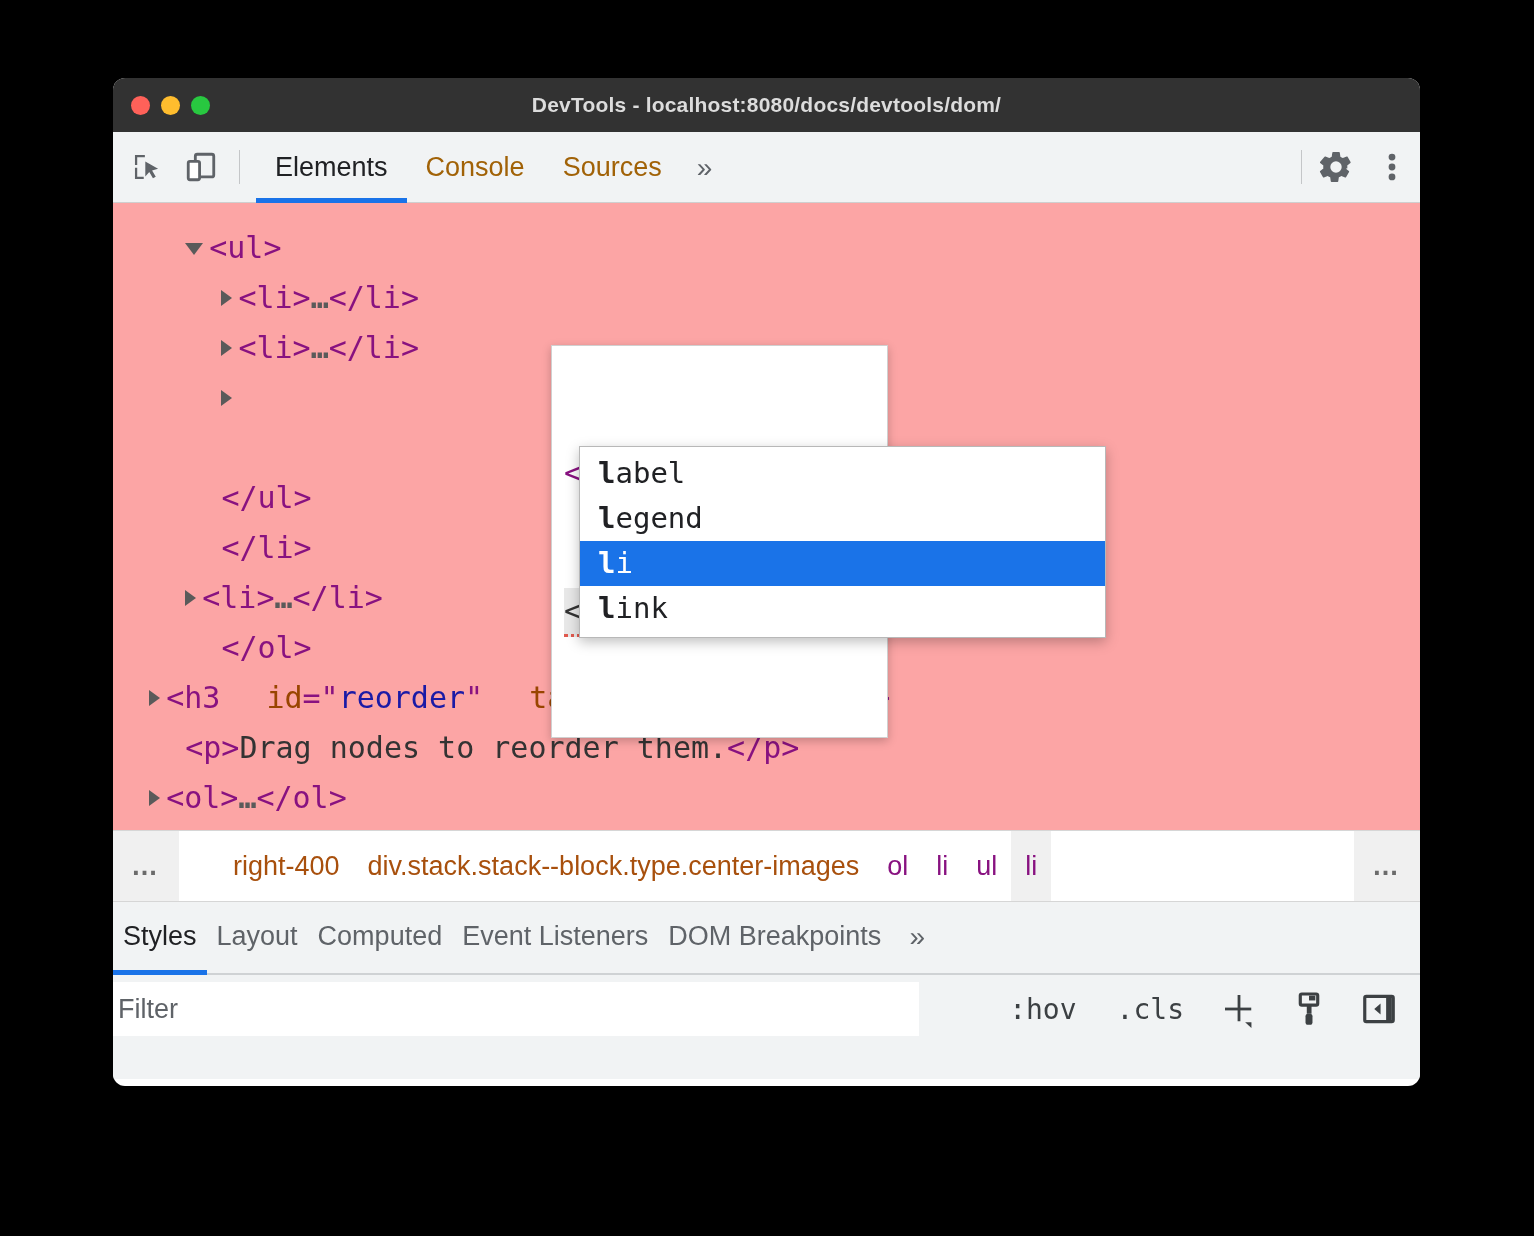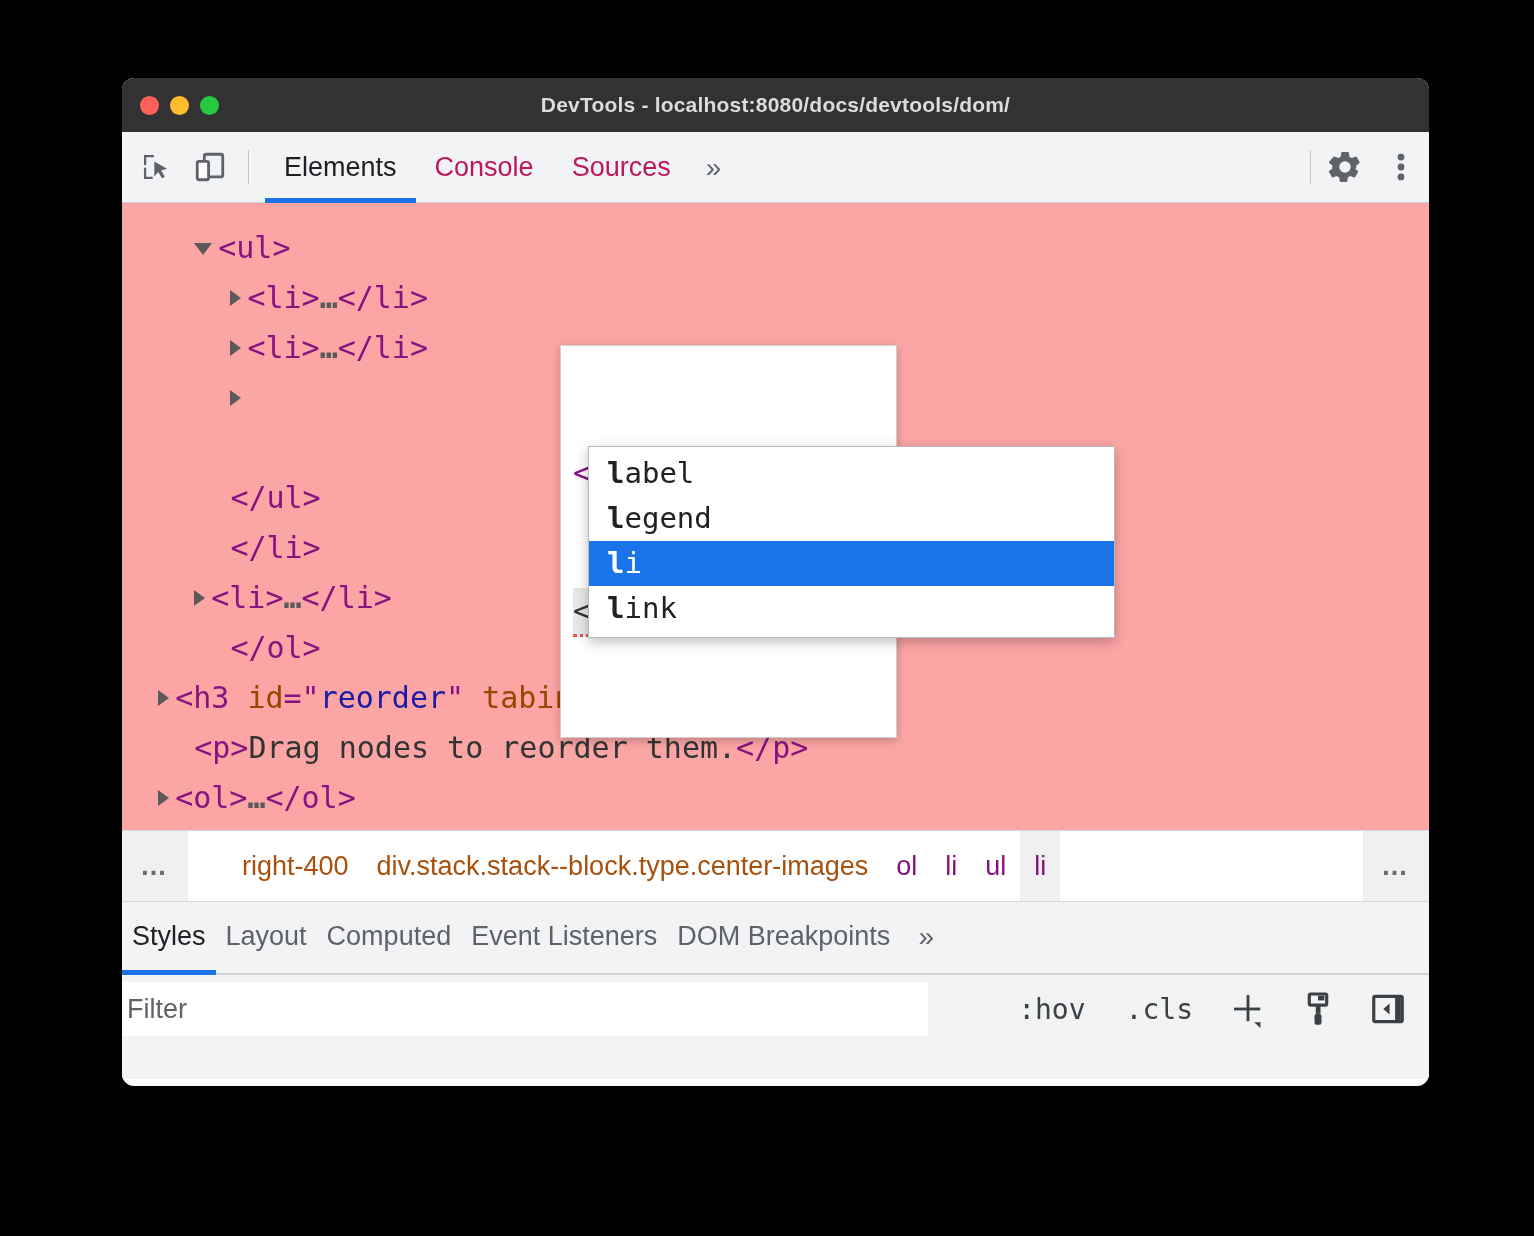--- a/index.html
+++ b/index.html
@@ -8,21 +8,21 @@
     width: 1534px;
     height: 1236px;
     background: #000000;
     overflow: hidden;
     font-family: "Liberation Sans", sans-serif;
   }
 
   
   #window {
     position: absolute;
-    left: 122px;
+    left: 113px;
     top: 78px;
     width: 1307px;
     height: 1008px;
     border-radius: 12px;
     overflow: hidden;
     background: #ffffff;
     box-shadow: 0 10px 38px rgba(0,0,0,0.55);
   }
 
   
@@ -65,21 +65,21 @@
     display: flex; align-items: center; justify-content: center;
     cursor: pointer;
   }
   .tb-sep {
     width: 1px; height: 34px;
     background: #c4c6c8;
     margin: 0 16px 0 18px;
   }
   .tab {
     font-size: 27px;
-    color: #be185d;
+    color: #a16207;
     padding: 0 19px;
     height: 71px;
     line-height: 71px;
     cursor: pointer;
     position: relative;
     white-space: nowrap;
   }
   .tab.active { color: #202124; }
   .tab.active::after {
     content: "";
@@ -139,21 +139,21 @@
     cursor: pointer;
   }
   .tri.open {
     border-left: 9px solid transparent;
     border-right: 9px solid transparent;
     border-top: 12px solid #5a5a5a;
     border-bottom: none;
     vertical-align: 3px;
   }
   .tag  { color: #881280; }
-  .attr { color: #994500; }
+  .attr { color: #994500; margin-left: 28px; }
   .val  { color: #1a1aa6; }
   .txt  { color: #333333; }
   .ell  { color: #5a5a5a; font-weight: bold; }
 
   
   #edit-box {
     position: absolute;
     left: 438px;
     top: 142px;
     width: 337px;

